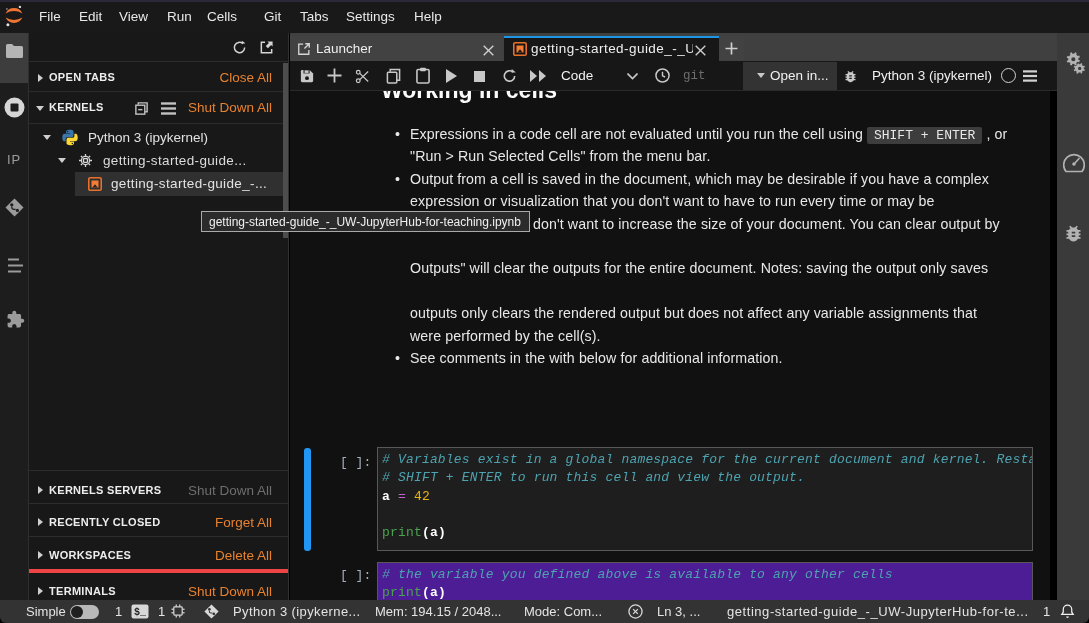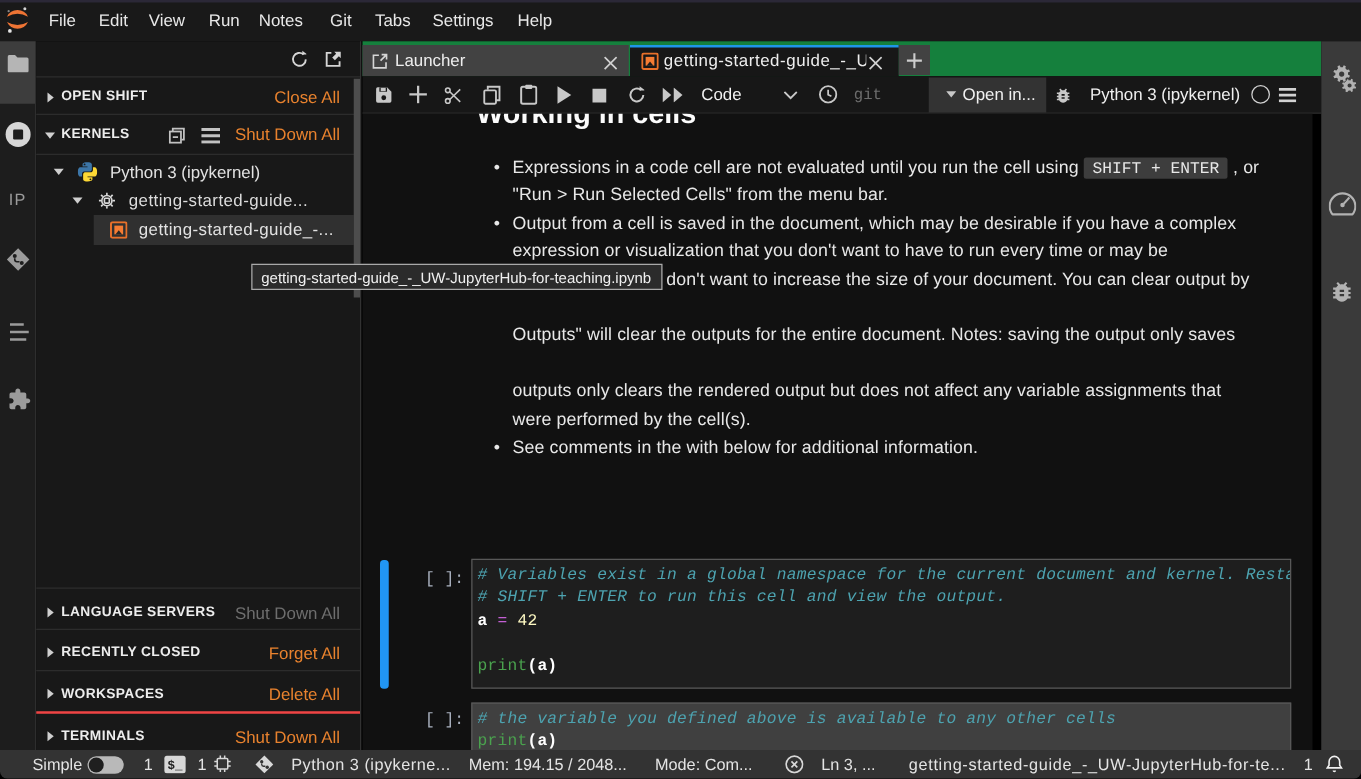--- a/index.html
+++ b/index.html
@@ -20,39 +20,39 @@
   #lpanel { left:29px; top:33px; width:260px; height:567px; background:#181818; border-right:1px solid #323232; }
   .sechead { position:absolute; left:0; width:259px; height:29px; border-bottom:1px solid #2c2c2c; }
   .sechead .cap { position:absolute; left:20px; top:8px; font-size:11px; font-weight:bold; letter-spacing:0.3px; color:#ededed; white-space:nowrap; }
   .sechead .act { position:absolute; right:16px; top:7px; font-size:13.5px; color:#e8822e; white-space:nowrap; }
   .car-r { position:absolute; width:0; height:0; border-left:5px solid #cfcfcf; border-top:4px solid transparent; border-bottom:4px solid transparent; }
   .car-d { position:absolute; width:0; height:0; border-top:5px solid #cfcfcf; border-left:4px solid transparent; border-right:4px solid transparent; }
   .trow { position:absolute; left:0; width:259px; height:23px; font-size:13.5px; color:#e2e2e2; }
   .trow span { position:absolute; top:4px; white-space:nowrap; }
 
   
-  #tabbar { left:290px; top:33px; width:767px; height:28px; background:#15803d; }
+  #tabbar { left:290px; top:33px; width:767px; height:28px; background:#404040; }
   .tab { position:absolute; top:3px; height:25px; font-size:13.5px; color:#eee; }
   #tab1 { left:0; width:213px; background:#424242; }
   #tab2 { left:214px; width:215px; background:#171717; border-top:2.5px solid #1e96e8; }
   #tabplus { position:absolute; left:429px; top:3px; width:25px; height:24px; background:#424242; }
 
   
   #toolbar { left:290px; top:61px; width:767px; height:30px; background:#171717; border-bottom:1px solid #2a2a2a; }
 
   
   #content { left:290px; top:91px; width:760px; height:509px; background:#111; overflow:hidden; }
   .h2 { position:absolute; font-size:19px; font-weight:bold; color:#fcfcfc; white-space:nowrap; }
   .mline { position:absolute; font-size:14.2px; color:#e8e8e8; white-space:nowrap; letter-spacing:0.1px; }
   .bullet::before { content:"•"; position:absolute; left:-15px; }
   .chip { background:#3d3d3d; font-family:"Liberation Mono",monospace; font-size:13px; padding:1px 7px; border-radius:2px; letter-spacing:0; }
   .code { font-family:"Liberation Mono",monospace; font-size:13px; line-height:18.3px; white-space:pre; letter-spacing:0.18px; }
   .cmt { color:#4da3b0; font-style:italic; }
   .kw { color:#c45fd4; }
-  .num { color:#fef9c3; }
+  .num { color:#eab308; }
   .fn { color:#4aa24e; }
   .wb { color:#fff; font-weight:bold; }
   .prompt { position:absolute; font-family:"Liberation Mono",monospace; font-size:13px; color:#a8b0be; }
 
   
   #rbar { left:1057px; top:33px; width:32px; height:570px; background:#3a3a3a; }
 
   
   #statusbar { left:0; top:600px; width:1089px; height:23px; background:#333333; border-radius:0 0 6px 6px; }
   #statusbar .st { position:absolute; top:4px; font-size:13px; color:#e4e4e4; white-space:nowrap; }
@@ -70,21 +70,21 @@
     <path d="M5.6 12.4 A9.3 9.3 0 0 1 22.4 12.4 A17 17 0 0 0 5.6 12.4 Z" fill="#ee7434"></path>
     <path d="M5.6 16.6 A9.3 9.3 0 0 0 22.4 16.6 A17 17 0 0 1 5.6 16.6 Z" fill="#ee7434"></path>
     <circle cx="19.9" cy="5.9" r="1.2" fill="#d4d4d4"></circle>
     <circle cx="7.9" cy="23.7" r="1.5" fill="#e4e4e4"></circle>
     <circle cx="6.9" cy="7.9" r="0.9" fill="#8a8a8a"></circle>
   </svg>
   <span class="mi" style="left:39px">File</span>
   <span class="mi" style="left:79px">Edit</span>
   <span class="mi" style="left:119px">View</span>
   <span class="mi" style="left:167px">Run</span>
-  <span class="mi" style="left:207px">Notes</span>
+  <span class="mi" style="left:207px">Cells</span>
   <span class="mi" style="left:264px">Git</span>
   <span class="mi" style="left:300px">Tabs</span>
   <span class="mi" style="left:346px">Settings</span>
   <span class="mi" style="left:414px">Help</span>
 </div>
 
 <div id="actbar" class="abs">
   <div id="actsel"></div>
   <svg class="abs" style="left:6px;top:11px" width="17" height="14" viewBox="0 0 17 14">
     <path d="M0 1.5 Q0 0 1.5 0 L6 0 L8 2 L15.5 2 Q17 2 17 3.5 L17 12.5 Q17 14 15.5 14 L1.5 14 Q0 14 0 12.5 Z" fill="#b5b5b5"></path>
@@ -120,21 +120,21 @@
       <path d="M10.5 3.8 h3.4 v-0.5 l-3.4-2.6 z" fill="#d5d5d5"></path>
     </svg>
     <svg class="abs" style="left:230px;top:7px" width="15" height="15" viewBox="0 0 16 16">
       <path d="M6.5 2.5 H2.5 V13.5 H13.5 V9.5" stroke="#d5d5d5" stroke-width="1.6" fill="none"></path>
       <path d="M9 1.5 H14.5 V7 L12.9 5.4 L9.5 8.8 L7.2 6.5 L10.6 3.1 Z" fill="#d5d5d5"></path>
     </svg>
   </div>
 
   <div class="sechead" style="top:30px">
     <div class="car-r" style="left:9px;top:11px"></div>
-    <span class="cap">OPEN SHIFT</span>
+    <span class="cap">OPEN TABS</span>
     <span class="act">Close All</span>
   </div>
 
   <div class="sechead" style="top:60px;height:31px">
     <div class="car-d" style="left:7px;top:13px"></div>
     <span class="cap">KERNELS</span>
     <svg class="abs" style="left:105px;top:8px" width="15" height="15" viewBox="0 0 16 16">
       <path d="M4.5 4 V2 H14 V11.5 H12" stroke="#c2c2c2" stroke-width="1.5" fill="none"></path>
       <rect x="2" y="4.5" width="9.5" height="9.5" stroke="#c2c2c2" stroke-width="1.5" fill="none"></rect>
       <line x1="4.5" y1="9.2" x2="9" y2="9.2" stroke="#c2c2c2" stroke-width="1.5"></line>
@@ -182,34 +182,34 @@
       <rect x="4" y="4" width="8" height="8" fill="#f57c33"></rect>
       <path d="M4.9 12 L8 8.3 L11.1 12 Z" fill="#262626"></path>
     </svg>
     <span style="left:82px;letter-spacing:0.35px">getting-started-guide_-...</span>
   </div>
 
   <div class="abs" style="left:254px;top:30px;width:5px;height:175px;background:#4d4d4d"></div>
 
   <div class="sechead" style="top:437px;border-top:1px solid #2c2c2c;border-bottom:none;height:33px">
     <div class="car-r" style="left:9px;top:15px"></div>
-    <span class="cap" style="top:13px">LANGUAGE SERVERS</span>
+    <span class="cap" style="top:13px">KERNELS SERVERS</span>
     <span class="act" style="top:12px;color:#6e6e6e">Shut Down All</span>
   </div>
   <div class="sechead" style="top:470px;border-top:1px solid #2c2c2c;border-bottom:none;height:33px">
     <div class="car-r" style="left:9px;top:14px"></div>
     <span class="cap" style="top:12px">RECENTLY CLOSED</span>
     <span class="act" style="top:11px">Forget All</span>
   </div>
   <div class="sechead" style="top:503px;border-top:1px solid #2c2c2c;border-bottom:none;height:33px">
     <div class="car-r" style="left:9px;top:14px"></div>
     <span class="cap" style="top:12px">WORKSPACES</span>
     <span class="act" style="top:11px">Delete All</span>
   </div>
-  <div class="sechead" style="top:536px;border-top:2px solid #ef4444;border-bottom:none;height:33px">
+  <div class="sechead" style="top:536px;border-top:4px solid #ef4444;border-bottom:none;height:33px">
     <div class="car-r" style="left:9px;top:14px"></div>
     <span class="cap" style="top:12px">TERMINALS</span>
     <span class="act" style="top:11px">Shut Down All</span>
   </div>
 </div>
 
 <div id="tabbar" class="abs">
   <div id="tab1" class="tab">
     <svg class="abs" style="left:7px;top:6px" width="14" height="14" viewBox="0 0 16 16">
       <path d="M13.5 9 V14 H2 V2.5 H7" stroke="#d5d5d5" stroke-width="1.5" fill="none"></path>
@@ -321,21 +321,21 @@
   <div class="prompt" style="left:50px;top:364px">[ ]:</div>
   <div class="abs" style="left:87px;top:356px;width:656px;height:104px;background:#1e1e1e;border:1px solid #585858;overflow:hidden">
     <div class="code" style="position:absolute;left:4px;top:3px"><span class="cmt"># Variables exist in a global namespace for the current document and kernel. Restarting</span>
 <span class="cmt"># SHIFT + ENTER to run this cell and view the output.</span>
 <span class="wb">a</span> <span class="kw">=</span> <span class="num">42</span>
 
 <span class="fn">print</span><span class="wb">(a)</span></div>
   </div>
 
   <div class="prompt" style="left:50px;top:477px">[ ]:</div>
-  <div class="abs" style="left:87px;top:471px;width:656px;height:40px;background:#404040;border:1px solid #585858;overflow:hidden">
+  <div class="abs" style="left:87px;top:471px;width:656px;height:40px;background:#4c1d95;border:1px solid #585858;overflow:hidden">
     <div class="code" style="position:absolute;left:4px;top:3px"><span class="cmt"># the variable you defined above is available to any other cells</span>
 <span class="fn">print</span><span class="wb">(a)</span></div>
   </div>
 
 </div>
 
 <div id="rbar" class="abs">
   <svg class="abs" style="left:8px;top:19px" width="20" height="22" viewBox="0 0 24 26">
     <g fill="#b2b2b2">
       <path d="M8 0 l1 2 a5 5 0 0 1 2 0 L12 0 l2 1 -0.5 2 a5 5 0 0 1 1.5 1.5 L17 4 l1 2 -2 1 a5 5 0 0 1 0 2 l2 1 -1 2 -2-0.5 a5 5 0 0 1 -1.5 1.5 l0.5 2 -2 1 -1-2 a5 5 0 0 1 -2 0 l-1 2 -2-1 0.5-2 A5 5 0 0 1 5 12 L3 12.5 2 10.5 4 9.5 a5 5 0 0 1 0-2 L2 6.5 3 4.5 5 5 A5 5 0 0 1 6.5 3.5 L6 1 Z M10 6 a2.5 2.5 0 1 0 0 5 2.5 2.5 0 0 0 0-5 Z"></path>

